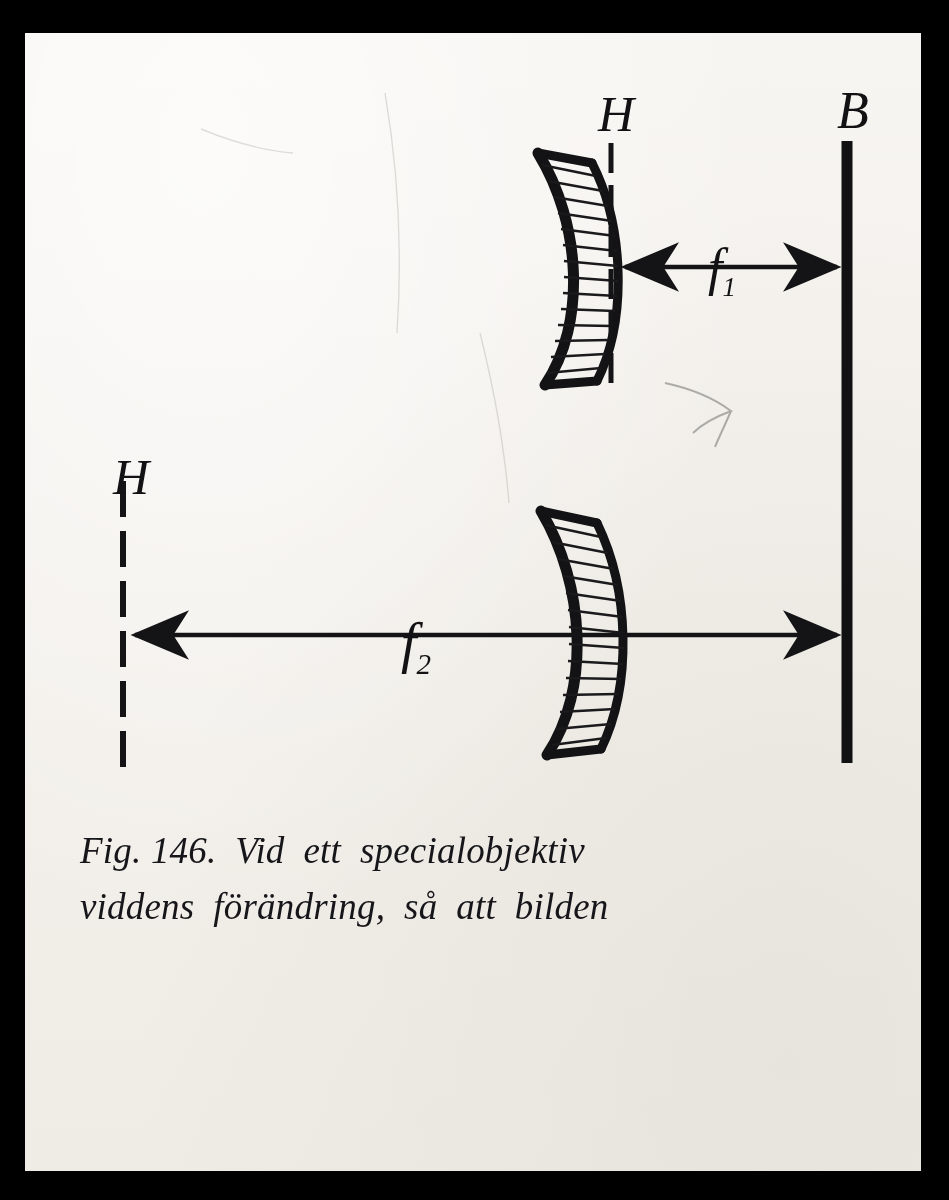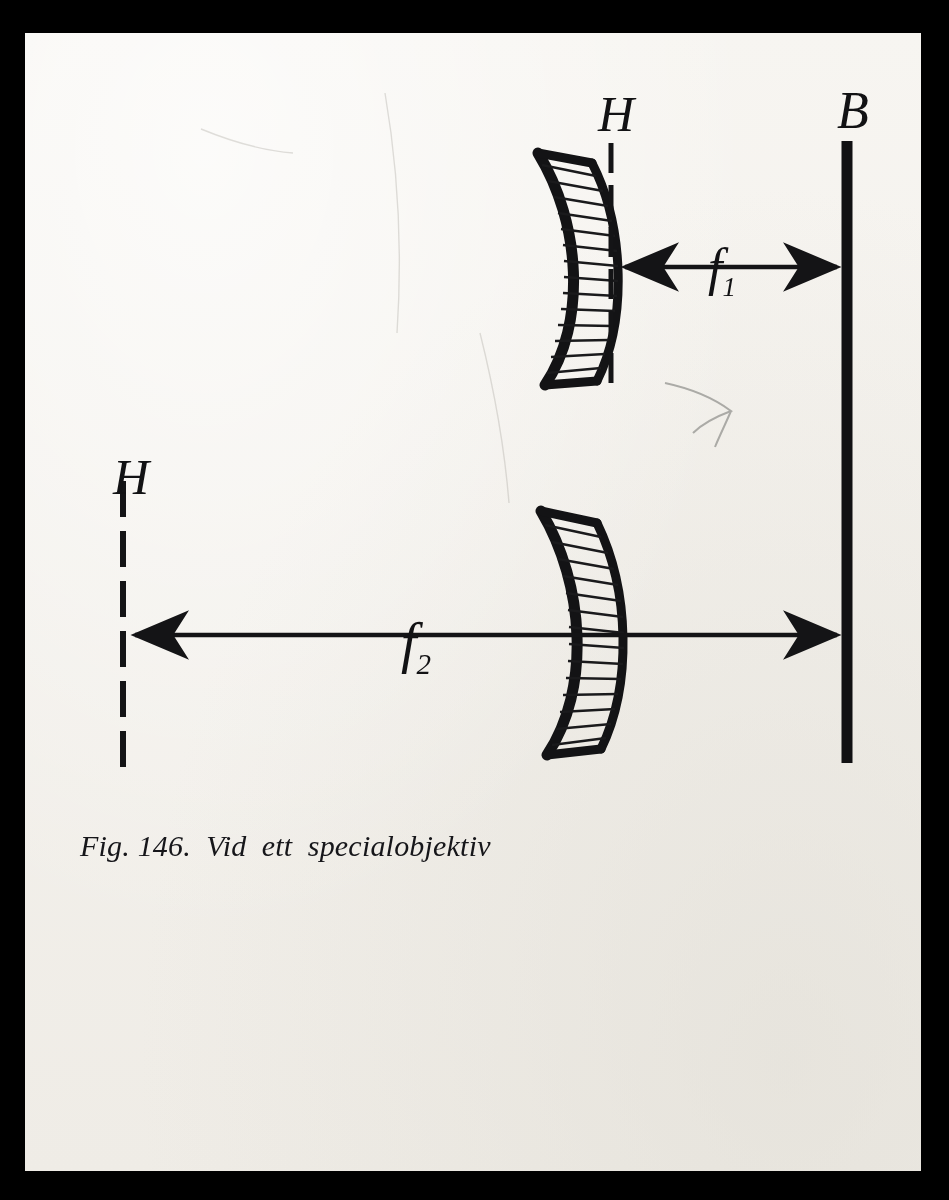--- a/index.html
+++ b/index.html
@@ -54,21 +54,21 @@
   }
 
   
   #caption {
     position: absolute;
     left: 55px;
     top: 790px;
     width: 800px;
     font-family: "Liberation Serif", serif;
     font-style: italic;
-    font-size: 30px;
+    font-size: 37px;
     line-height: 1.52;
     color: #16161a;
     letter-spacing: 0.2px;
   }
   .cap-line {
     display: block;
     white-space: pre;
   }
 
   
@@ -198,16 +198,17 @@
     <div class="lbl lbl-H1">H</div>
     <div class="lbl lbl-B">B</div>
     <div class="lbl lbl-H2">H</div>
 
     <div class="lbl lbl-f1"><span>f</span><sub>1</sub></div>
 
     <div class="lbl lbl-f2"><span>f</span><sub>2</sub></div>
 
     <div id="caption">
       <span class="cap-line">Fig. 146.  Vid  ett  specialobjektiv</span>
+      <span class="cap-line">viddens  förändring,  så  att  bilden</span>
     </div>
 
   </div>
 </div>
 
 </body></html>

